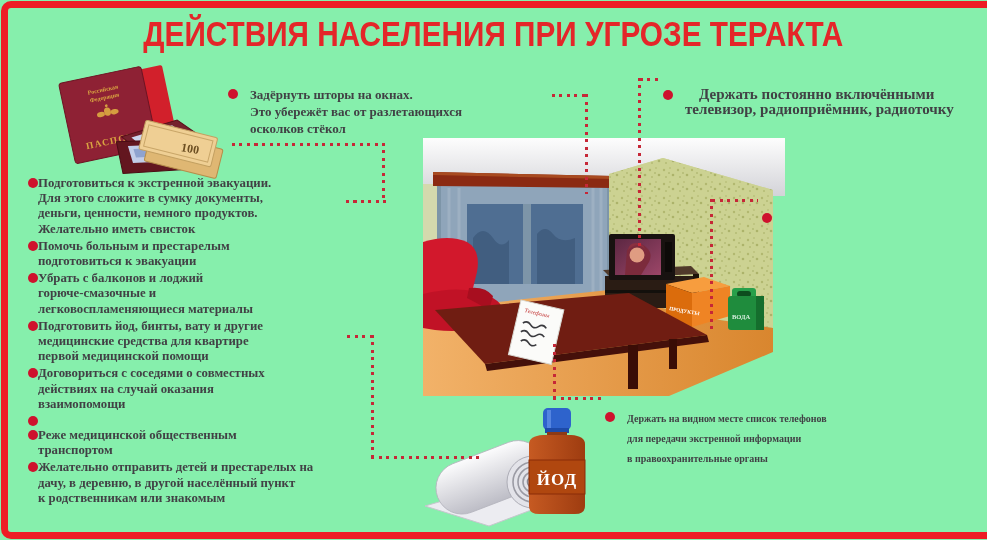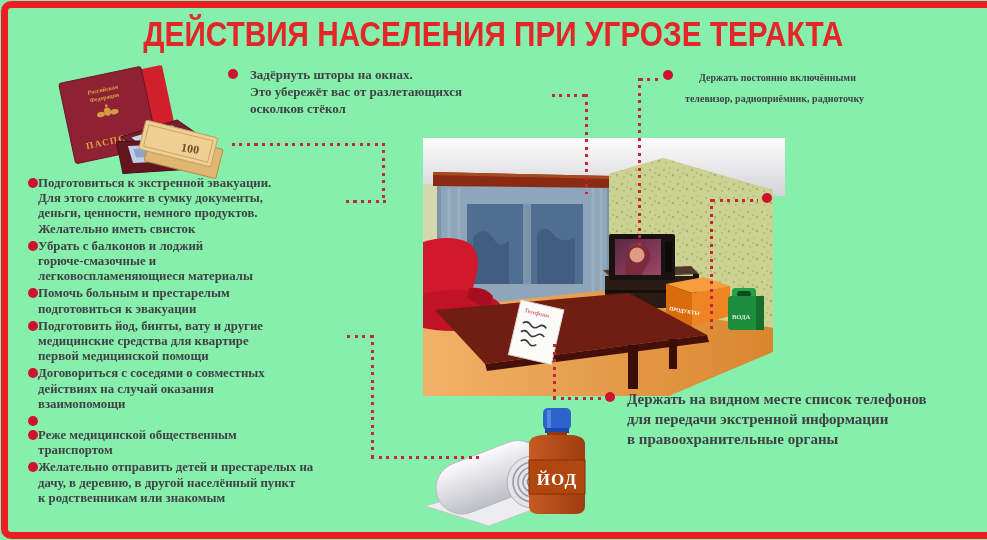--- a/index.html
+++ b/index.html
@@ -3,27 +3,27 @@
 <meta charset="utf-8">
 <style>
   html,body{margin:0;padding:0;background:#ffffff;}
   .poster{position:relative;width:987px;height:540px;background:#86efac;overflow:hidden;
           font-family:"Liberation Serif", serif;padding-left:32px;}
   .frame{position:absolute;inset:1px;border:7px solid #ee1c25;border-radius:10px;pointer-events:none;z-index:6;}
   .title-wrap{position:absolute;left:0;top:14px;width:987px;text-align:center;z-index:5;}
   .title{display:inline-block;margin:0;font-family:"Liberation Sans", sans-serif;font-weight:bold;
          font-size:32px;letter-spacing:0px;color:#e42629;transform:scale(0.93,1.12);transform-origin:center top;
          white-space:nowrap;}
-  .callout{position:absolute;display:flex;gap:12px;z-index:5;}
+  .callout{position:absolute;display:flex;gap:12px;z-index:5;margin-top:20px;}
   .bullet{flex:0 0 auto;width:10px;height:10px;border-radius:50%;background:#ce122d;margin-top:3px;}
   .ctext{white-space:pre-line;font-weight:bold;color:#414145;}
   .c-curtains .ctext{font-size:13px;line-height:17px;}
-  .c-tv .ctext{font-size:10px;line-height:21px;text-indent:14px;}
+  .c-tv .ctext{font-size:15px;line-height:15px;text-indent:14px;}
   .c-supplies .ctext{font-size:13.5px;line-height:21px;}
-  .c-phones .ctext{font-size:15px;line-height:20px;}
+  .c-phones .ctext{font-size:10px;line-height:20px;}
   .left-list{position:absolute;left:28px;top:176px;width:390px;z-index:5;}
   .li{display:flex;margin-bottom:2px;}
   .li .bullet{margin-top:2px;}
   .li .ctext{font-size:12.8px;line-height:15.2px;}
   .dot-h{position:absolute;height:3px;z-index:4;
          background-image:repeating-linear-gradient(90deg,#c62737 0 3px,transparent 3px 7.5px);}
   .dot-v{position:absolute;width:3px;z-index:4;
          background-image:repeating-linear-gradient(180deg,#c62737 0 3px,transparent 3px 7.5px);}
   .ill{position:absolute;z-index:1;}
 </style>
@@ -238,31 +238,31 @@
   <div class="left-list">
     <div class="li">
       <span class="bullet"></span>
       <div class="ctext">Подготовиться к экстренной эвакуации.
 Для этого сложите в сумку документы,
 деньги, ценности, немного продуктов.
 Желательно иметь свисток</div>
     </div>
     <div class="li">
       <span class="bullet"></span>
+      <div class="ctext">Помочь больным и престарелым
+подготовиться к эвакуации</div>
+    </div>
+    <div class="li">
+      <span class="bullet"></span>
       <div class="ctext">Убрать с балконов и лоджий
 горюче-смазочные и
 легковоспламеняющиеся материалы</div>
     </div>
     <div class="li">
       <span class="bullet"></span>
-      <div class="ctext">Помочь больным и престарелым
-подготовиться к эвакуации</div>
-    </div>
-    <div class="li">
-      <span class="bullet"></span>
       <div class="ctext">Подготовить йод, бинты, вату и другие
 медицинские средства для квартире
 первой медицинской помощи</div>
     </div>
     <div class="li">
       <span class="bullet"></span>
       <div class="ctext">Договориться с соседями о совместных
 действиях на случай оказания
 взаимопомощи</div>
     </div>

